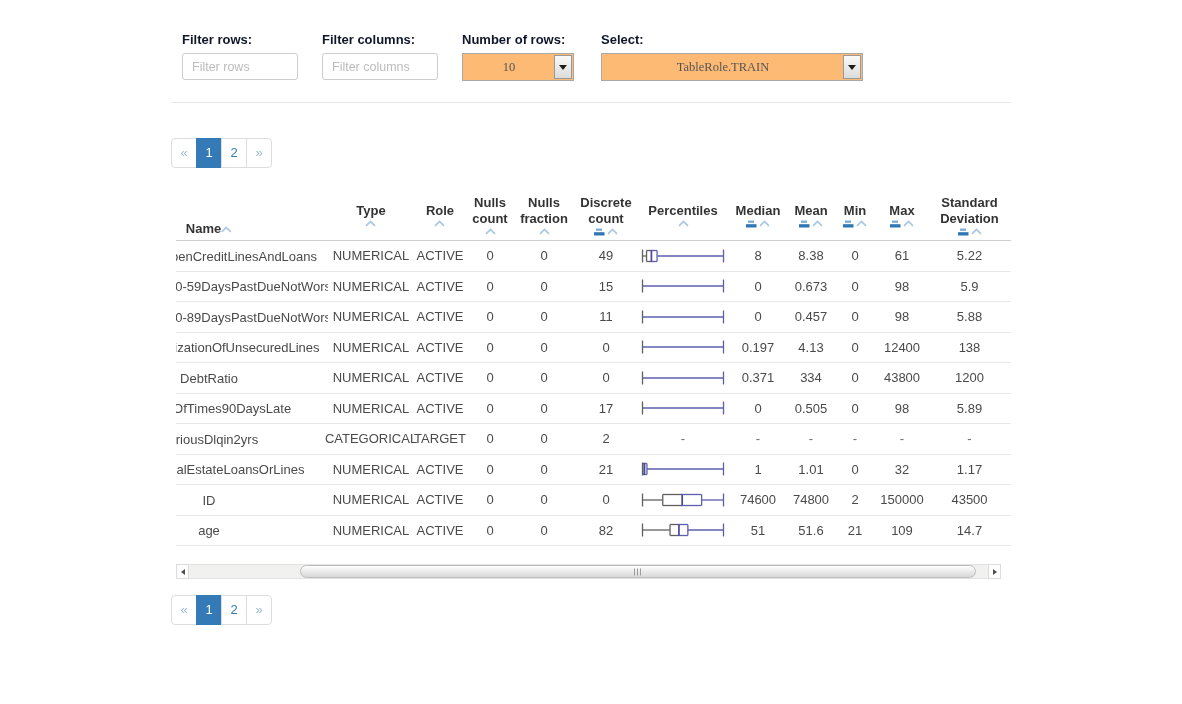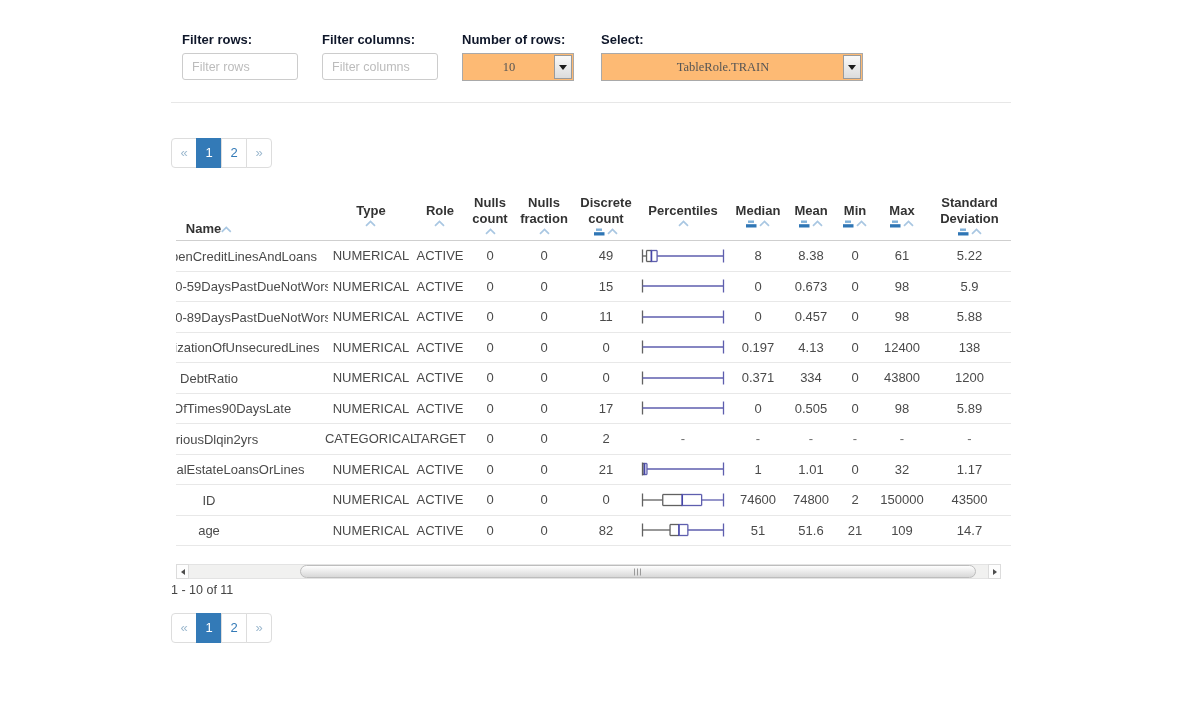--- a/index.html
+++ b/index.html
@@ -567,21 +567,20 @@
     <div class="hs-track">
       <div class="hs-thumb">
         <span class="grip"></span>
       </div>
     </div>
     <div class="hs-btn">
       <span class="tri-right"></span>
     </div>
   </div>
 
-  <div class="status">1 - 10 of 11</div>
 
   <div>
     <div class="pagination bottom" id="pagination-bottom">
         <div class="pg arrow">«</div>
         <div class="pg active">1</div>
         <div class="pg">2</div>
         <div class="pg arrow">»</div>
       </div>
   </div>
 

